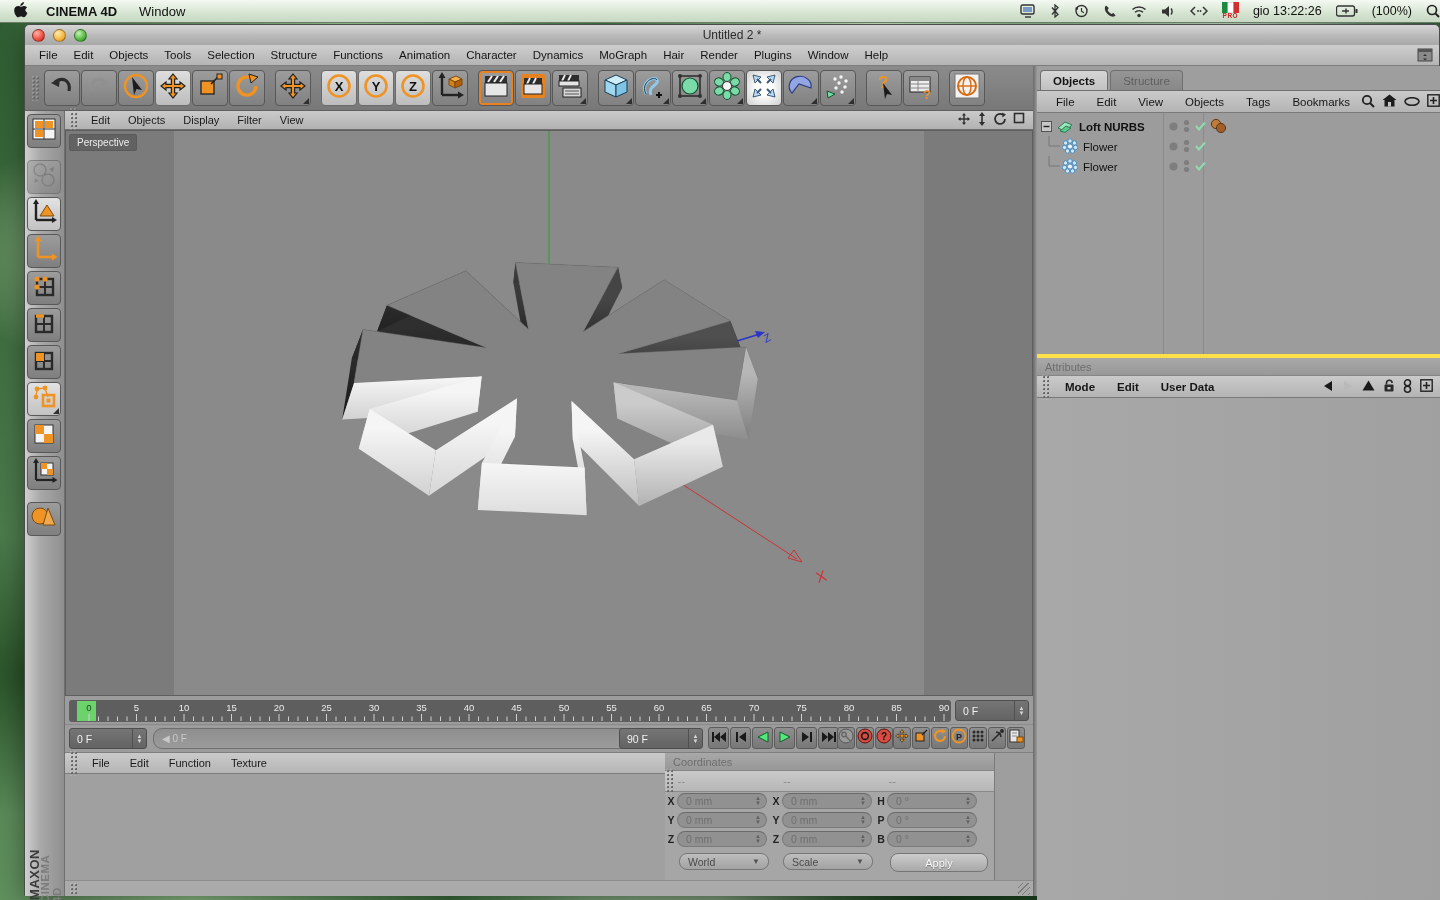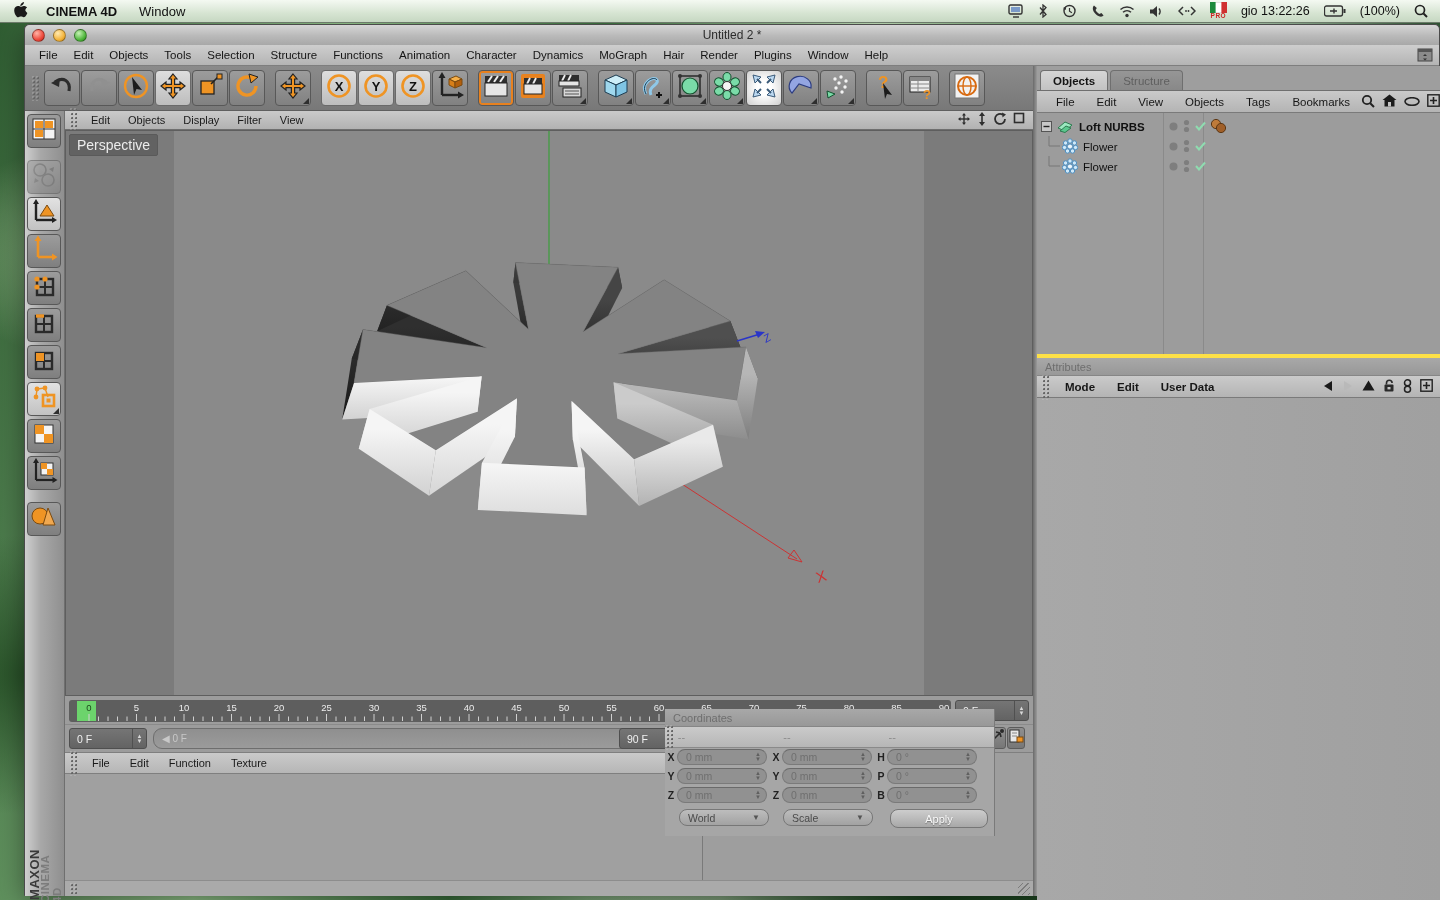--- a/index.html
+++ b/index.html
@@ -10,21 +10,21 @@
       radial-gradient(ellipse 300px 200px at 2% 75%, rgba(30,70,30,.8), transparent 70%),
       radial-gradient(ellipse 420px 240px at 85% 4%, rgba(235,255,235,.8), transparent 60%),
       radial-gradient(ellipse 500px 300px at 65% 100%, rgba(20,60,25,.9), transparent 70%),
       linear-gradient(100deg,#2e5c31 0%,#9cd294 22%,#3f7a42 38%,#cdeec4 55%,#4c8a4e 70%,#1d4a22 88%,#123618 100%);}
   
   .menubar{position:absolute;left:0;top:0;width:1440px;height:22px;
     background:linear-gradient(#f4f9f2,#d6e4d2 60%,#c6d8c2);
     border-bottom:1px solid #6c7a6a;display:flex;align-items:center;font-size:13px;color:#111;z-index:50;}
   .menubar .apple{margin:0 18px 0 14px;}
   .menubar .appname{font-weight:bold;margin-right:22px;}
-  .mb-right{margin-left:auto;display:flex;align-items:center;gap:14px;padding-right:12px;font-size:12.5px;}
+  .mb-right{margin-left:auto;display:flex;align-items:center;gap:14px;padding-right:0;font-size:12.5px;}
   .mb-right .sicon{display:flex;align-items:center;}
   .flagwrap{display:flex;flex-direction:column;align-items:center;line-height:1;}
   .flagwrap .pro{font-size:6.5px;font-weight:bold;color:#c22;letter-spacing:.5px;}
   
   .window{position:absolute;left:24px;top:24px;width:1416px;height:872px;background:#9e9e9e;
     border:1px solid #4a4a4a;border-radius:5px 5px 0 0;box-shadow:0 8px 30px rgba(0,0,0,.5);box-sizing:border-box;z-index:10;}
   .titlebar{position:absolute;left:0;top:0;width:100%;height:20px;border-radius:5px 5px 0 0;
     background:linear-gradient(#d6d6d6,#b9b9b9 55%,#a8a8a8);border-bottom:1px solid #777;display:flex;align-items:center;}
   .tl{width:13px;height:13px;border-radius:50%;margin-left:8px;border:1px solid rgba(0,0,0,.35);box-sizing:border-box;}
   .tl.red{background:radial-gradient(circle at 35% 30%,#ffb3a6,#ee4b3e 60%,#b02015);margin-left:7px;}
@@ -67,21 +67,21 @@
   .vpmenu{position:absolute;left:40px;top:86px;width:968px;height:19px;
     background:linear-gradient(#cacaca,#b2b2b2);border-bottom:1px solid #6f6f6f;
     display:flex;align-items:center;font-size:11px;color:#1a1a1a;box-sizing:border-box;padding-left:4px;}
   .vpmenu .mi{padding:0 9px;}
   .vpicons{margin-left:auto;display:flex;gap:6px;padding-right:8px;}
   .viewport{position:absolute;left:40px;top:105px;width:968px;height:566px;background:#8a8a8a;
     border:1px solid #5e5e5e;box-sizing:border-box;overflow:hidden;}
   .vband{position:absolute;top:0;bottom:0;width:108px;background:#7b7b7b;}
   .vband.l{left:0;} .vband.r{right:0;}
   .vpchip{position:absolute;left:3px;top:3px;background:rgba(96,96,96,.92);color:#ececec;
-    font-size:14px;padding:2px 7px;border-radius:2px;border:1px solid #5a5a5a;}
+    font-size:10px;padding:2px 7px;border-radius:2px;border:1px solid #5a5a5a;}
   
   .rulerrow{position:absolute;left:40px;top:671px;width:968px;height:29px;background:#9c9c9c;
     border-bottom:1px solid #8a8a8a;box-sizing:border-box;}
   .ruler{position:absolute;left:4px;top:4px;width:882px;height:22px;background:#5e5e5e;border-radius:3px;overflow:hidden;}
   .fld{position:absolute;background:linear-gradient(#757575,#636363);border:1px solid #4f4f4f;border-radius:3px;
     color:#f0f0f0;font-size:10.5px;display:flex;align-items:center;box-sizing:border-box;padding-left:7px;}
   .fld .spin{margin-left:auto;border-left:1px solid #505050;height:100%;width:13px;display:flex;flex-direction:column;
     align-items:center;justify-content:center;color:#d8d8d8;font-size:6px;line-height:5px;}
   .row2{position:absolute;left:40px;top:700px;width:968px;height:28px;background:#9c9c9c;border-bottom:1px solid #7f7f7f;box-sizing:border-box;}
   .slider{position:absolute;left:88px;top:3px;width:508px;height:21px;background:linear-gradient(#8f8f8f,#9b9b9b);
@@ -93,21 +93,21 @@
   .tgrp{position:absolute;top:2px;display:flex;gap:1px;}
   
   .materials{position:absolute;left:40px;top:728px;width:638px;height:127px;background:#a0a0a0;
     border-right:1px solid #7a7a7a;box-sizing:border-box;}
   .ptitle{height:17px;background:linear-gradient(#a8a8a8,#989898);border-bottom:1px solid #868686;
     font-size:11px;color:#6e6e6e;display:flex;align-items:center;padding-left:8px;}
   .pmenu{height:20px;background:linear-gradient(#cacaca,#b6b6b6);border-bottom:1px solid #7f7f7f;
     display:flex;align-items:center;font-size:11px;color:#1a1a1a;padding-left:4px;}
   .pmenu .mi{padding:0 10px;}
   
-  .coords{position:absolute;left:640px;top:684px;width:330px;height:127px;background:#a6a6a6;box-sizing:border-box;border-right:1px solid #7a7a7a;}
+  .coords{position:absolute;left:640px;top:728px;width:330px;height:127px;background:#a6a6a6;box-sizing:border-box;border-right:1px solid #7a7a7a;}
   .chead{height:20px;background:linear-gradient(#cacaca,#b6b6b6);border-bottom:1px solid #8a8a8a;
     display:flex;align-items:center;font-size:11px;color:#8a8a8a;}
   .chead span{width:107px;}
   .cgrid{position:absolute;left:0;top:38px;width:100%;}
   .crow{display:flex;align-items:center;height:19px;margin-bottom:0px;}
   .clab{width:12px;text-align:center;font-size:10.5px;font-weight:bold;color:#222;}
   .cfld{width:90px;height:16px;background:#919191;border:1px solid #7a7a7a;border-top-color:#6a6a6a;border-radius:8px;
     color:#6f6f6f;font-size:10.5px;display:flex;align-items:center;padding-left:8px;box-sizing:border-box;margin-right:3px;}
   .cfld .spin{margin-left:auto;padding-right:5px;color:#5f5f5f;font-size:6px;line-height:5px;display:flex;flex-direction:column;}
   .cbottom{position:absolute;left:0;bottom:8px;width:100%;display:flex;}

